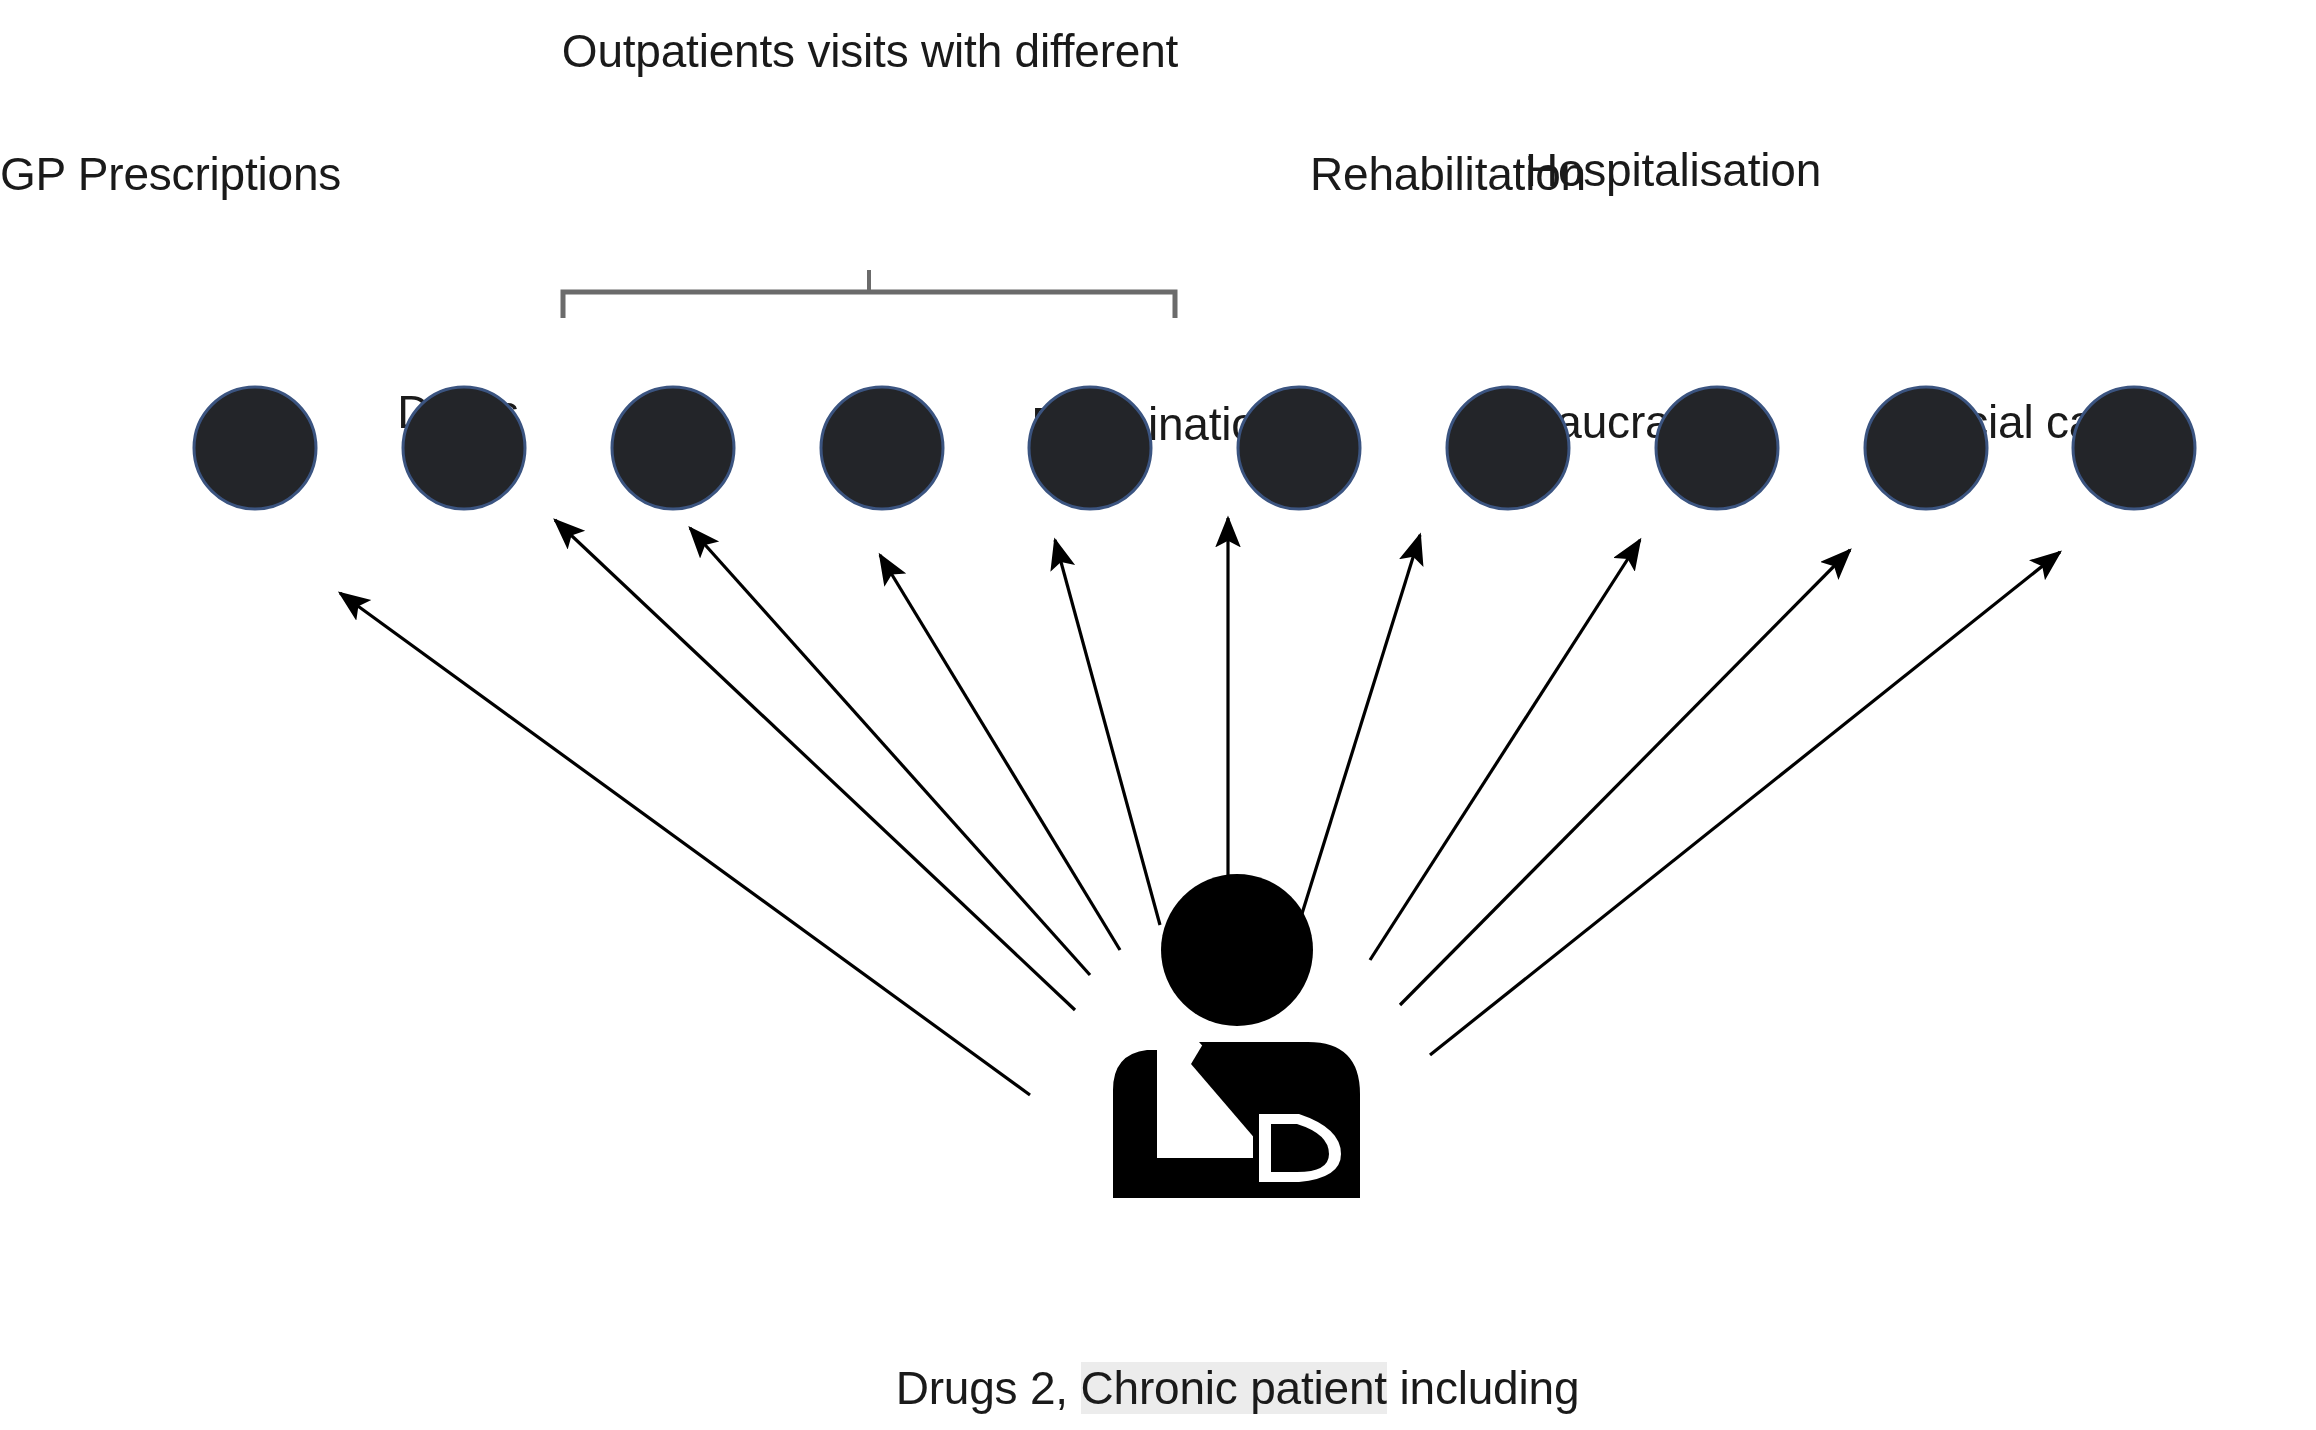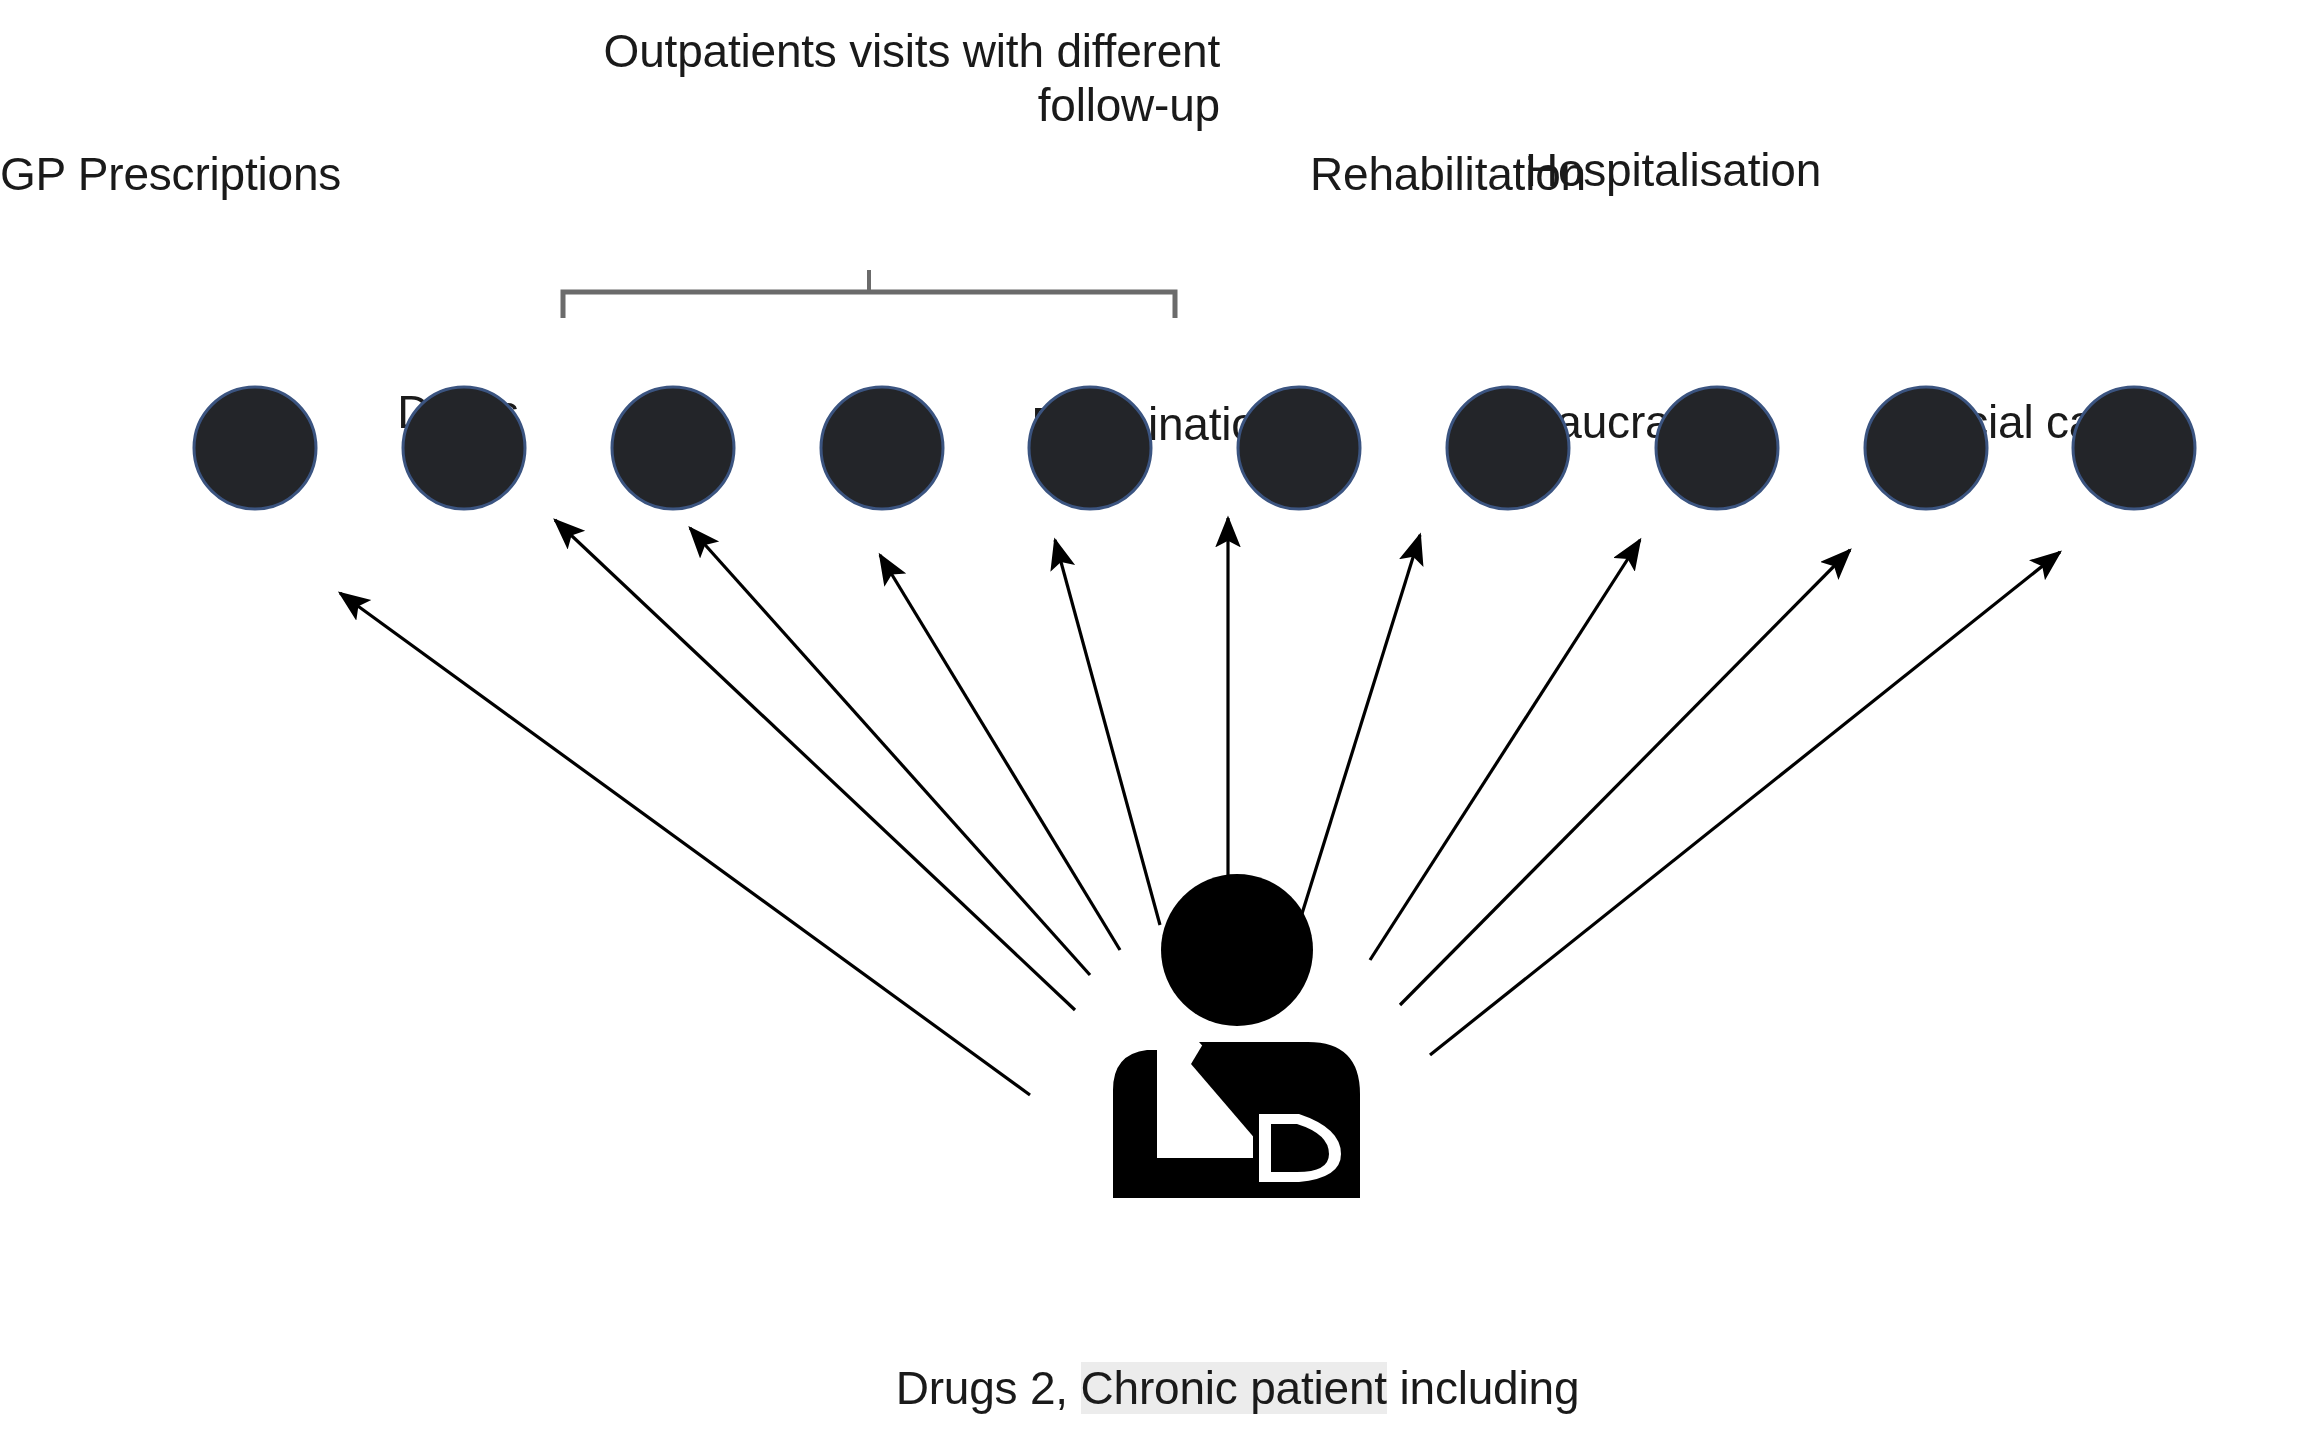--- a/index.html
+++ b/index.html
@@ -57,21 +57,21 @@
     background: #ececec;
   }
 </style>
 </head>
 <body>
 
 <div id="diagram-root">
 
   <div class="diag-text top-label" style="left:0px; top:148px; width:305px;">GP Prescriptions</div>
 
-  <div class="diag-text bracket-caption" style="left:520px; top:25px; width:700px;text-align:right;"><div>Outpatients visits with different</div><div>follow-up</div></div>
+  <div class="diag-text bracket-caption" style="left:520px; top:25px; width:700px;"><div>Outpatients visits with different</div></div>
 
   <div class="diag-text top-label" style="left:1523px; top:144px; width:300px;">Hospitalisation</div>
 
   <div class="diag-text top-label" style="left:1298px; top:148px; width:300px;">Rehabilitation</div>
 
   <div class="diag-text mid-label" style="left:358px; top:386px; width:200px;">Drugs</div>
 
   <div class="diag-text mid-label" style="left:968px; top:398px; width:400px;">Examinations</div>
 
   <div class="diag-text mid-label" style="left:1403px; top:396px; width:370px;">Bureaucracy</div>

